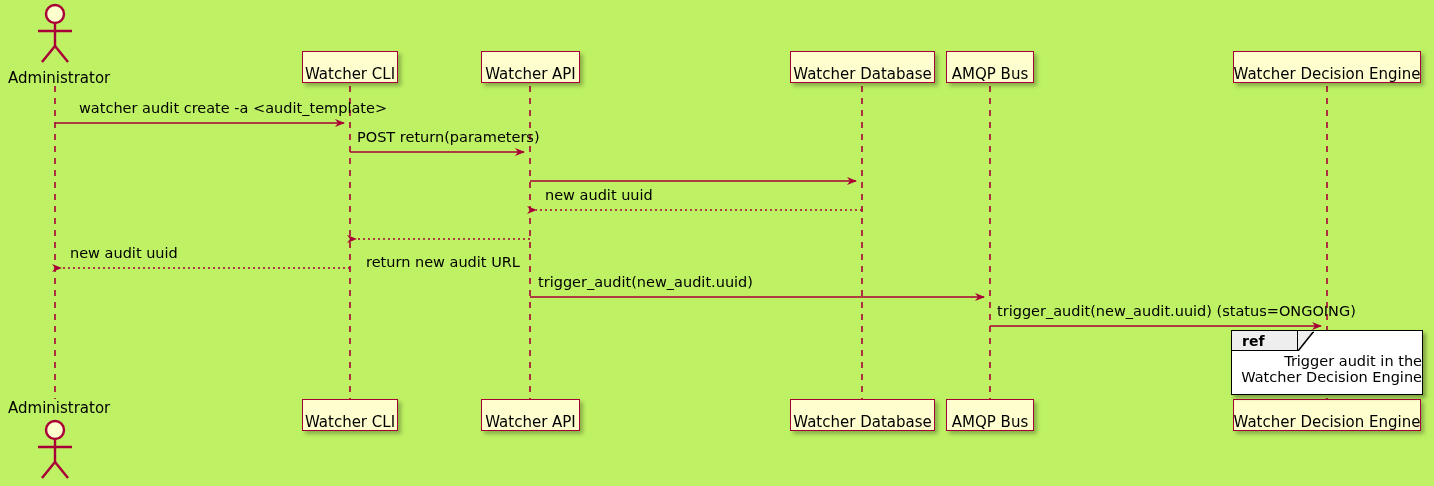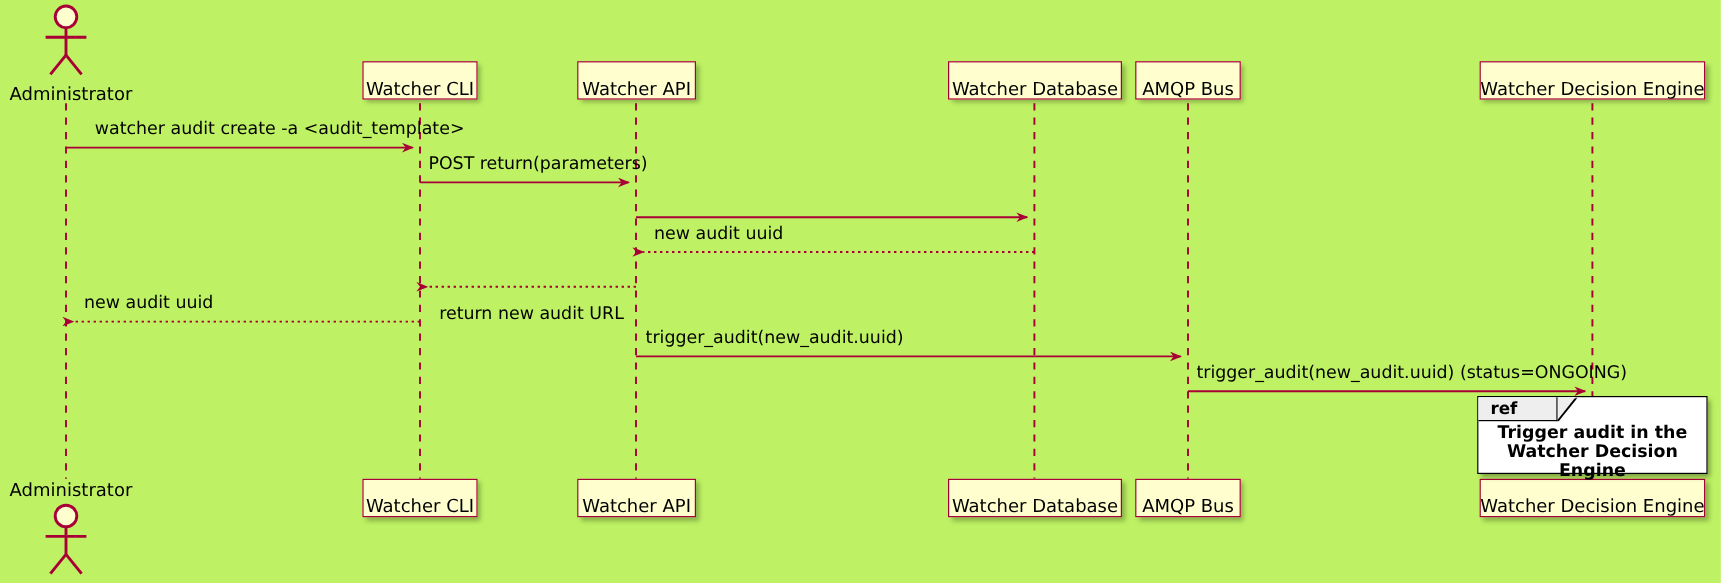--- a/index.html
+++ b/index.html
@@ -79,25 +79,24 @@
     font-size: 14px;
     font-weight: bold;
     color: #000000;
     line-height: 16px;
   }
   .ref-body {
     position: absolute;
     left: 0;
     top: 22px;
     width: 100%;
-    text-align: center;
+    text-align: right;
     font-size: 14.5px;
     color: #000000;
     line-height: 16px;
-    font-weight: bold;
   }
 </style>
 </head>
 <body>
 
 <div id="diagram">
 
   <svg class="layer" viewBox="0 0 1434 486">
     <defs>
       <marker id="arrowR" markerWidth="10" markerHeight="10" refX="9" refY="4" orient="auto" markerUnits="userSpaceOnUse">

